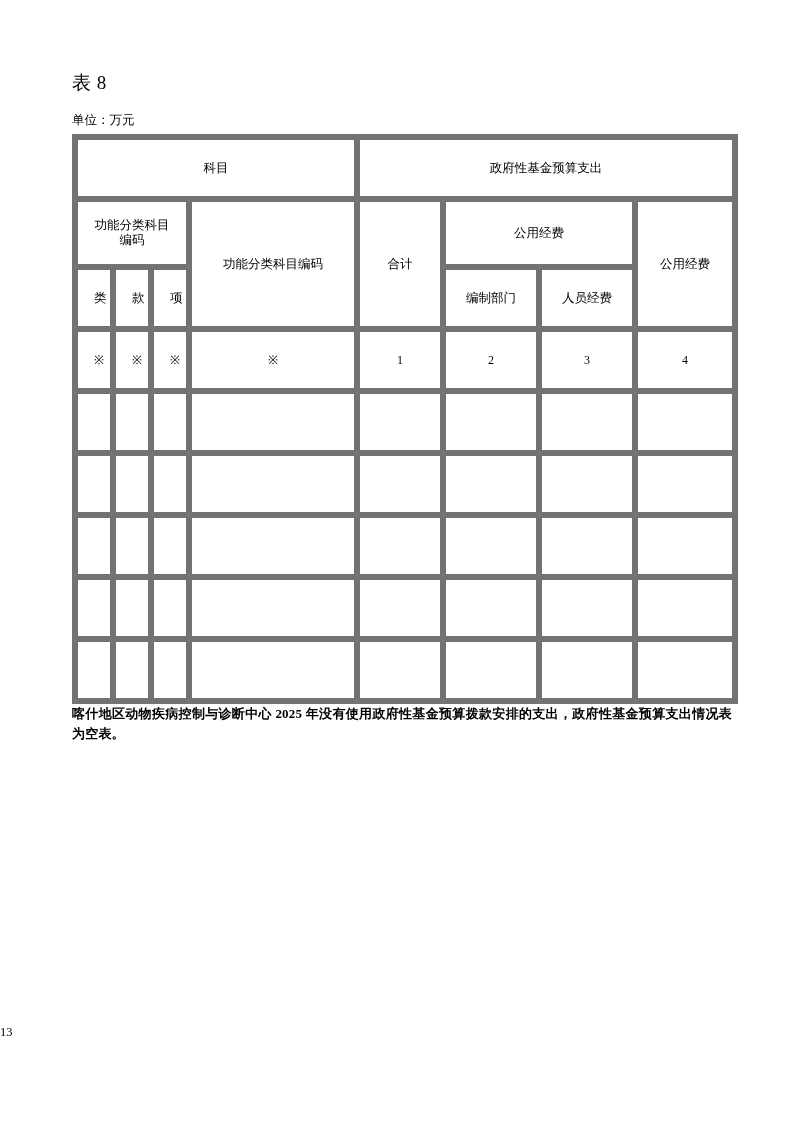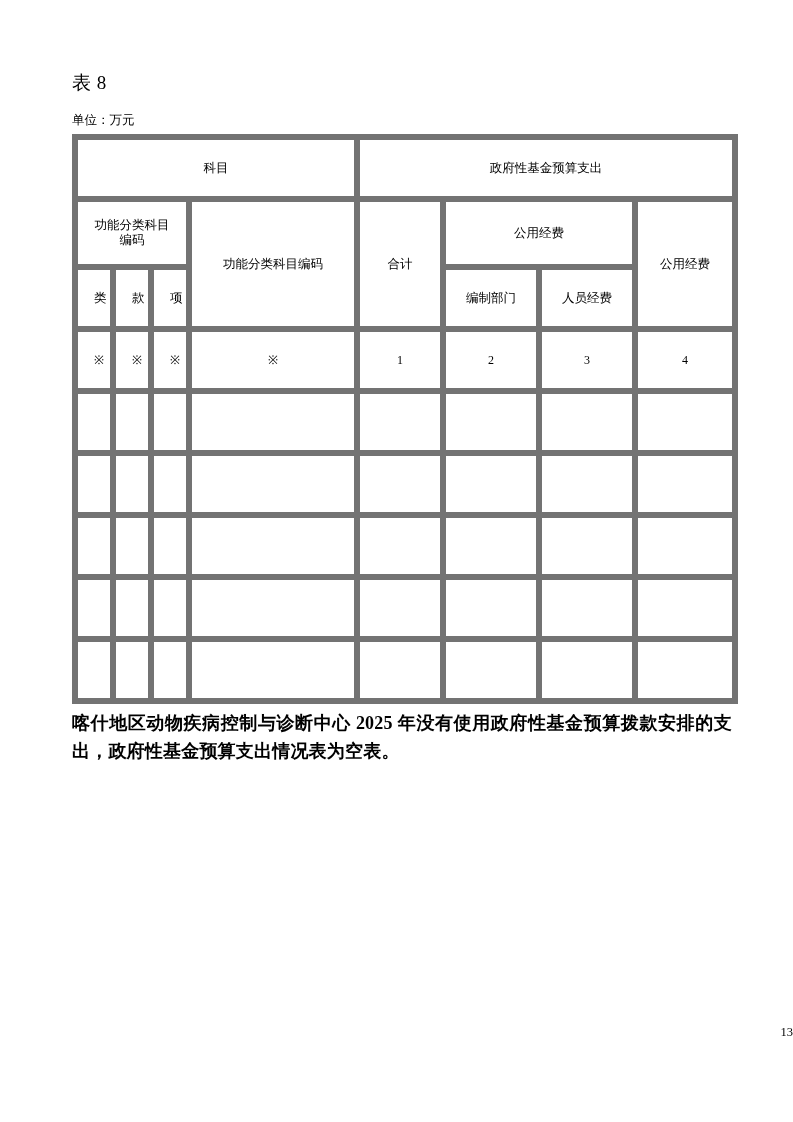--- a/index.html
+++ b/index.html
@@ -74,33 +74,32 @@
   .row-tall td, .row-tall th {
     height: 26px;
   }
   .empty-row td {
     height: 22px;
   }
   .num-row td {
     height: 24px;
   }
   .note {
-    margin-top: 6px;
-    font-size: 18px;
+    font-size: 13px;
     font-weight: bold;
     line-height: 1.55;
     text-align: justify;
     letter-spacing: 0.2px;
   }
   .page-number {
     position: absolute;
     left: 0;
     right: 0;
     top: 1025px;
-    text-align: right;
+    text-align: left;
     font-size: 12.5px;
     font-family: "Liberation Serif", "DejaVu Serif", serif;
   }
 </style>
 </head>
 <body>
 
 <div class="page">
   <div class="content">
 

